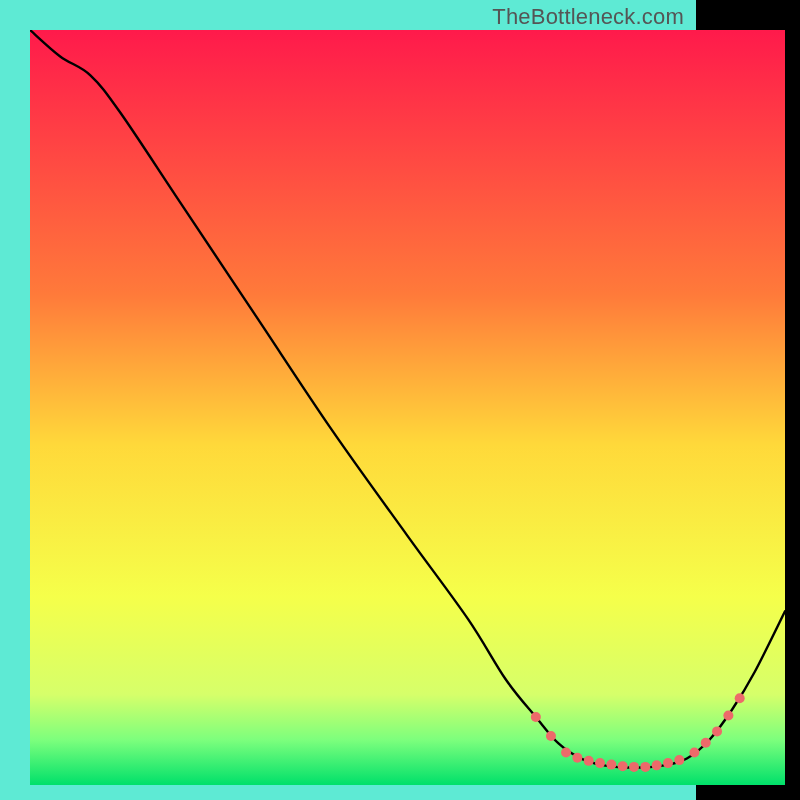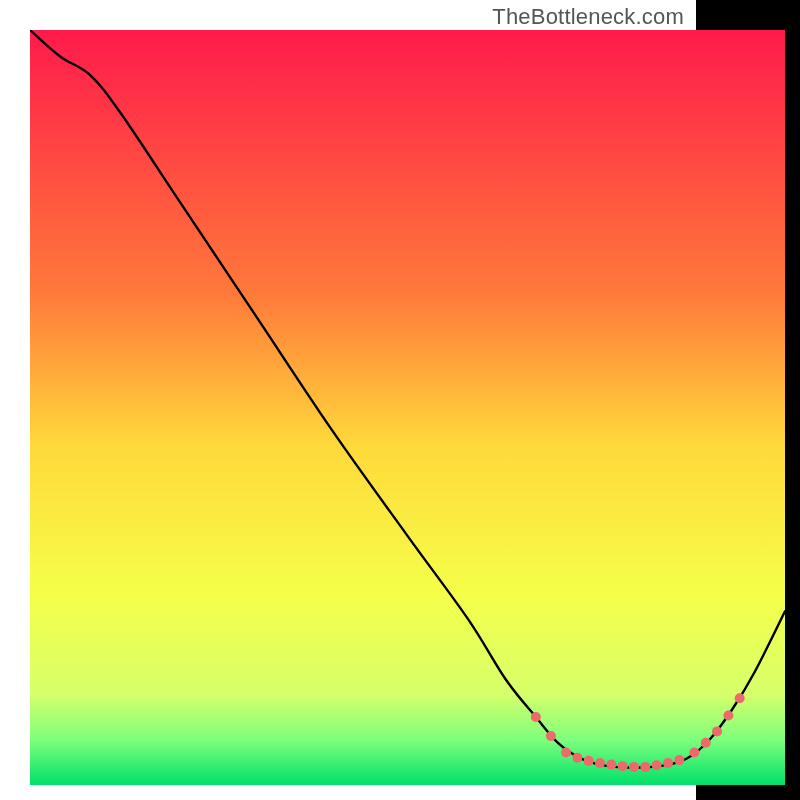--- a/index.html
+++ b/index.html
@@ -8,21 +8,21 @@
     width: 800px;
     height: 800px;
     background: #000;
     overflow: hidden;
     font-family: Arial, Helvetica, sans-serif;
   }
   .frame {
     position: relative;
     width: 696px;
     height: 800px;
-    background: #ffffff;
+    background: #5eead4;
   }
   .watermark {
     position: absolute;
     top: 4px;
     right: 12px;
     color: #555;
     font-size: 22px;
     font-weight: 500;
     letter-spacing: 0.2px;
     z-index: 10;

